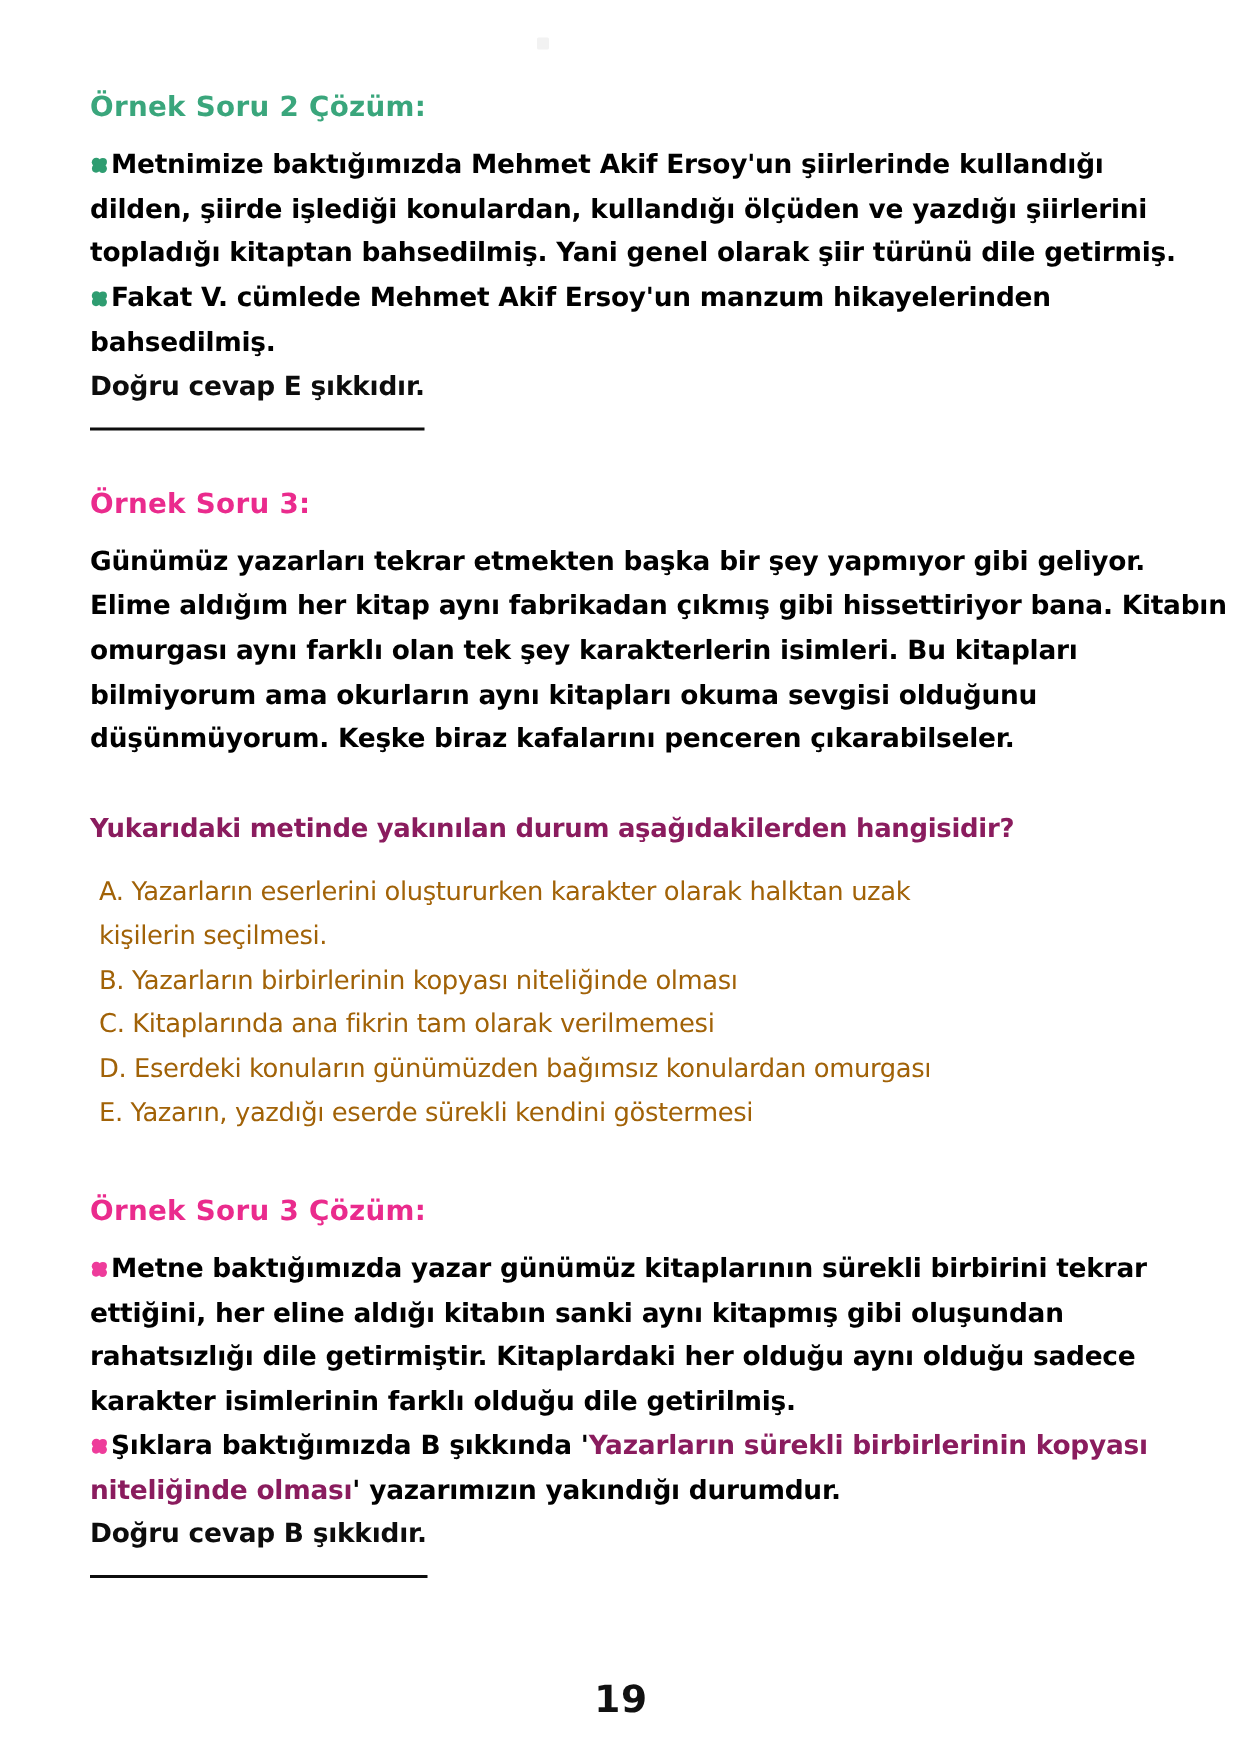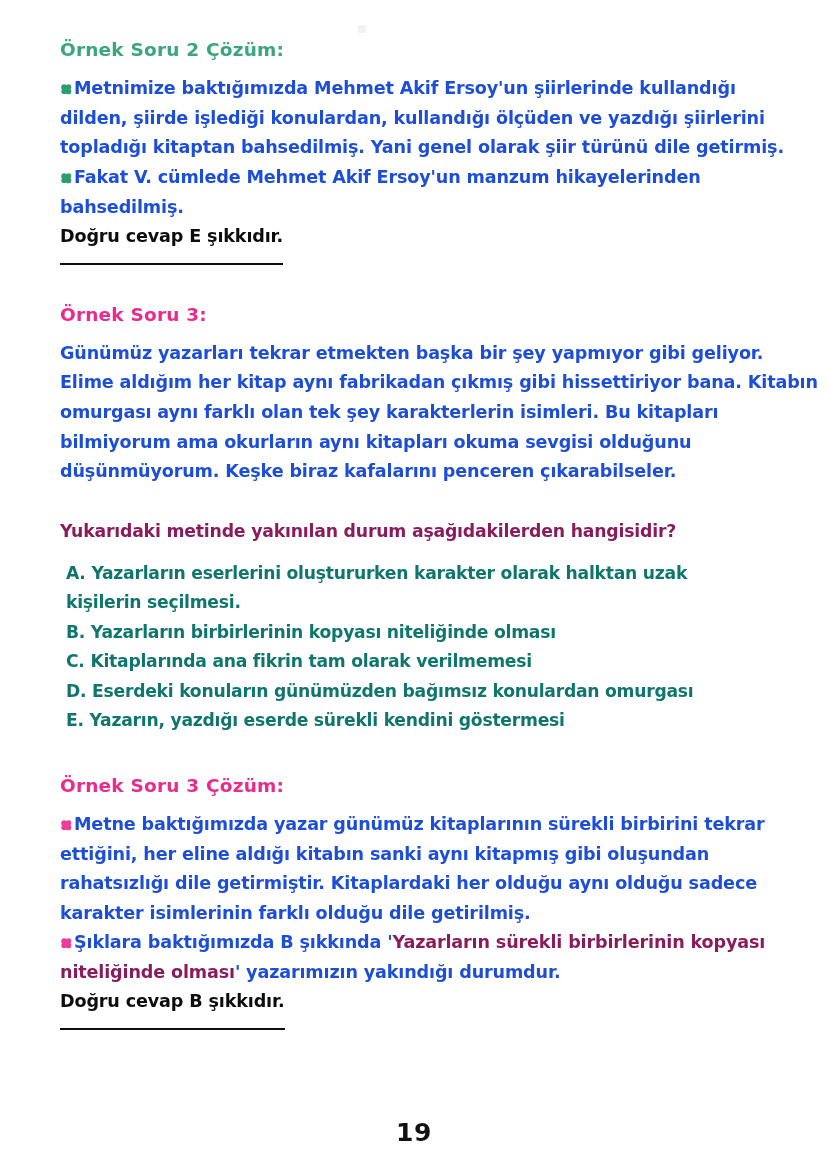--- a/index.html
+++ b/index.html
@@ -17,64 +17,64 @@
 
   .page {
     position: absolute;
     inset: 0;
     background: #ffffff;
   }
 
   .content {
     position: absolute;
     left: 60px;
-    top: 38px;
+    top: 60px;
     width: 712px;
   }
 
   .heading {
     font-family: "DejaVu Sans", sans-serif;
     font-weight: bold;
     font-size: 18.5px;
     letter-spacing: 0.2px;
     line-height: 1.25;
     margin: 0;
     white-space: nowrap;
   }
   .heading.green { color: #3aa67c; }
   .heading.pink  { color: #ea2b8d; }
 
   .body-line {
     font-family: "DejaVu Sans", sans-serif;
     font-weight: bold;
     font-size: 17.6px;
     line-height: 29.6px;
-    color: #1d4ed8;
+    color: #000000;
     letter-spacing: -0.15px;
     white-space: nowrap;
   }
 
   .prompt-line {
     font-family: "DejaVu Sans", sans-serif;
     font-weight: bold;
     font-size: 17.3px;
     line-height: 29px;
     color: #8a1c5e;
     letter-spacing: -0.2px;
     white-space: nowrap;
   }
 
   .quote-hl { color: #8a1c5e; }
 
   .option-line {
     font-family: "DejaVu Sans", sans-serif;
-    font-weight: bold;
+    font-weight: normal;
     font-size: 17.2px;
     line-height: 29.5px;
-    color: #0f766e;
+    color: #a16207;
     letter-spacing: -0.25px;
     white-space: nowrap;
   }
 
   .answer-line {
     font-family: "DejaVu Sans", sans-serif;
     font-weight: bold;
     font-size: 17.6px;
     line-height: 29.6px;
     color: #0d0d0d;

